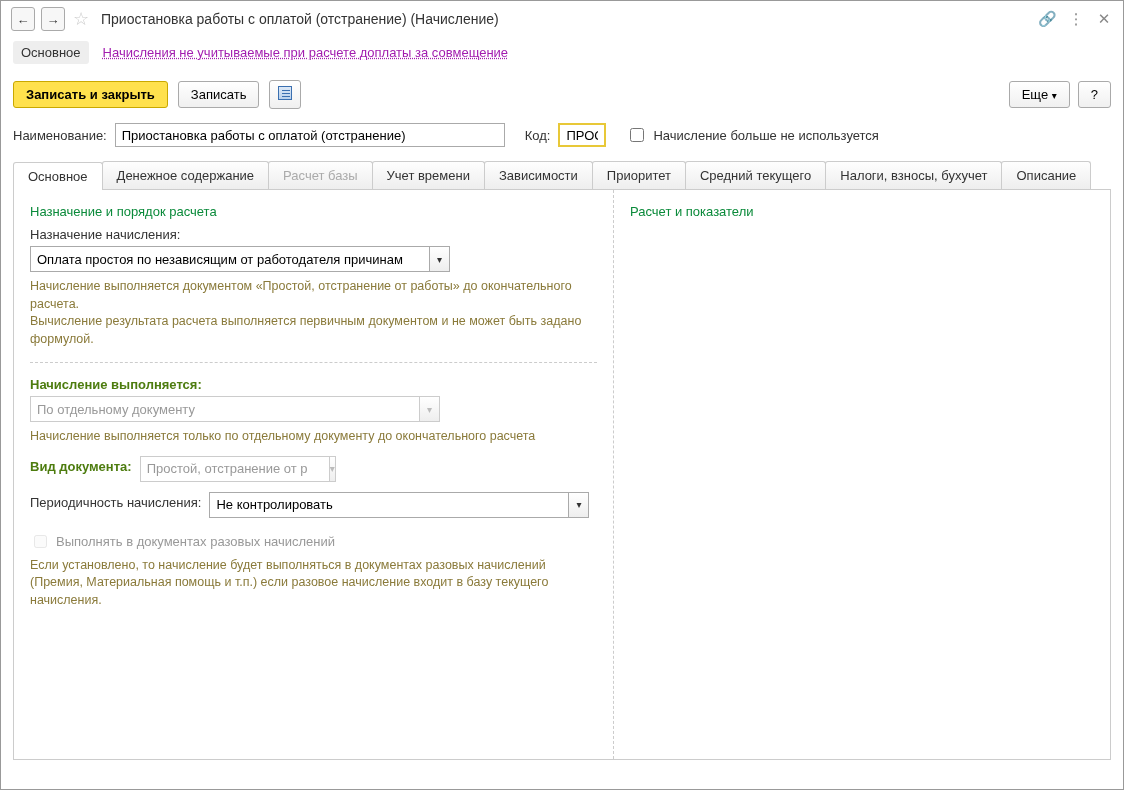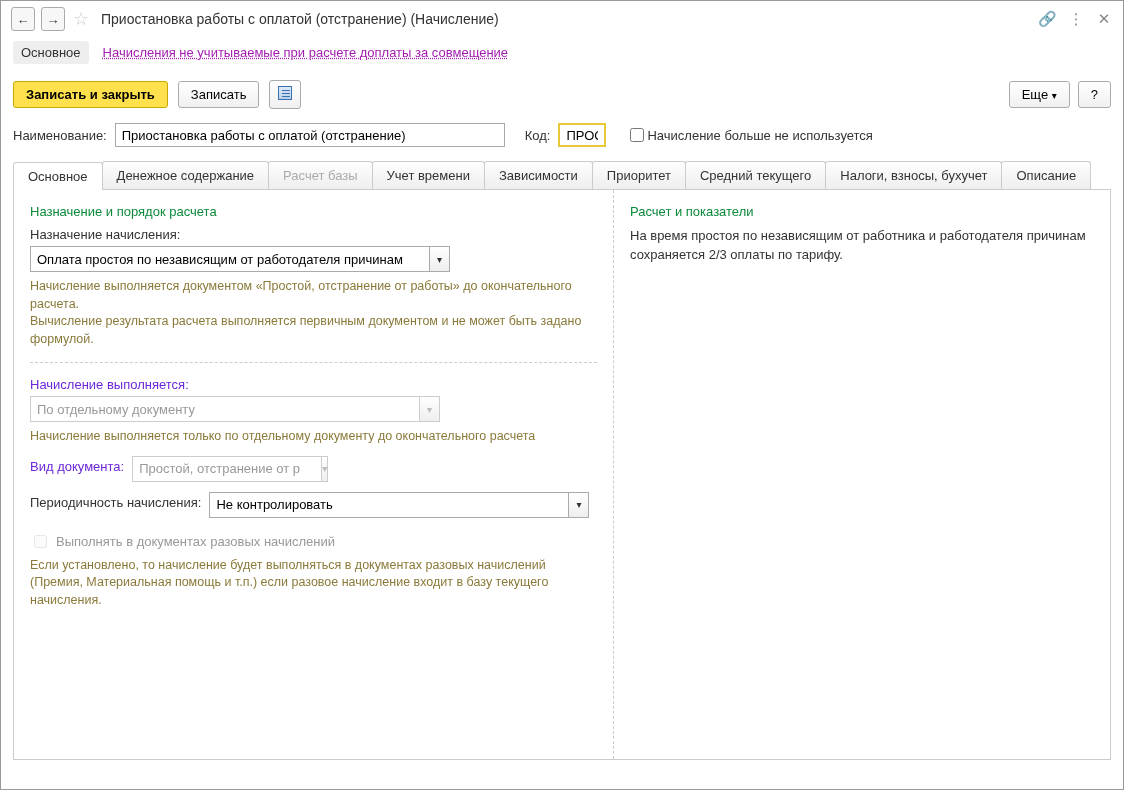--- a/index.html
+++ b/index.html
@@ -18,33 +18,33 @@
   .toolbar { padding: 6px 12px; display: flex; gap: 10px; align-items: center; }
   .btn { border: 1px solid #aaa; border-radius: 3px; background: linear-gradient(#fff,#f0f0f0); padding: 5px 12px; cursor: pointer; font-size: 13px; }
   .btn.primary { background: #ffe14d; border: 1px solid #c9a800; font-weight: bold; }
   .btn.icon { padding: 5px 8px; }
   .toolbar-right { margin-left: auto; display: flex; gap: 8px; }
   .form-row { padding: 8px 12px; display: flex; gap: 8px; align-items: center; flex-wrap: wrap; }
   .label { color: #333; }
   .input { border: 1px solid #aaa; padding: 3px 6px; font-size: 13px; height: 24px; }
   .input.name { width: 390px; }
   .input.code { width: 48px; border: 2px solid #e8c838; }
-  .checkbox { display: flex; align-items: center; }
+  .checkbox { display: flex; align-items: center; gap: 6px; }
   .checkbox input { width: 14px; height: 14px; }
   .tabs { display: flex; margin: 6px 12px 0 12px; border-bottom: 1px solid #ccc; }
   .tab { padding: 6px 14px; border: 1px solid #ccc; border-bottom: none; background: linear-gradient(#fefefe,#eee); cursor: pointer; margin-right: -1px; font-size: 13px; border-radius: 3px 3px 0 0; }
   .tab.active { background: #fff; position: relative; top: 1px; }
   .tab.disabled { color: #aaa; }
   .tab-content { display: flex; margin: 0 12px 12px 12px; border: 1px solid #ccc; border-top: none; height: 570px; }
   .col { padding: 14px 16px; }
   .col.left { width: 600px; border-right: 1px dashed #ccc; }
   .col.right { flex: 1; }
   .section-title { color: #0a8a3a; font-size: 13px; margin-bottom: 8px; }
   .field-label { color: #333; margin-bottom: 4px; }
-  .field-label.muted { color: #6d28d9; }
+  .field-label.muted { color: #4d7c0f; font-weight: bold; }
   .select { display: flex; }
   .select input { border: 1px solid #aaa; padding: 3px 6px; font-size: 13px; height: 26px; flex: 1; }
   .select input[disabled] { background: #fff; color: #999; border-color: #ccc; }
   .select .dd { width: 20px; height: 26px; border: 1px solid #aaa; border-left: none; background: linear-gradient(#fff,#eee); display: flex; align-items: center; justify-content: center; cursor: pointer; font-size: 10px; }
   .select.disabled .dd { color: #bbb; border-color: #ccc; }
   .hint { color: #8a7a3a; font-size: 12.5px; margin-top: 6px; line-height: 1.4; }
   .divider { border-top: 1px dashed #ccc; margin: 14px 0; }
   .row-inline { display: flex; align-items: center; gap: 8px; margin-top: 10px; }
   .row-inline .select { flex: 0 0 auto; }
   .select.w1 { width: 420px; }
@@ -149,16 +149,15 @@
 
       <label class="cb-disabled">
         <input type="checkbox" disabled="" style="">
         <span>Выполнять в документах разовых начислений</span>
       </label>
       <div class="hint">Если установлено, то начисление будет выполняться в документах разовых начислений (Премия, Материальная помощь и т.п.) если разовое начисление входит в базу текущего начисления.</div>
     </div>
 
     <div class="col right">
       <div class="section-title">Расчет и показатели</div>
-      <div class="right-text">На время простоя по независящим от работника и работодателя причинам сохраняется 2/3 оплаты по тарифу.</div>
     </div>
   </div>
 </div>
 
 </body></html>

